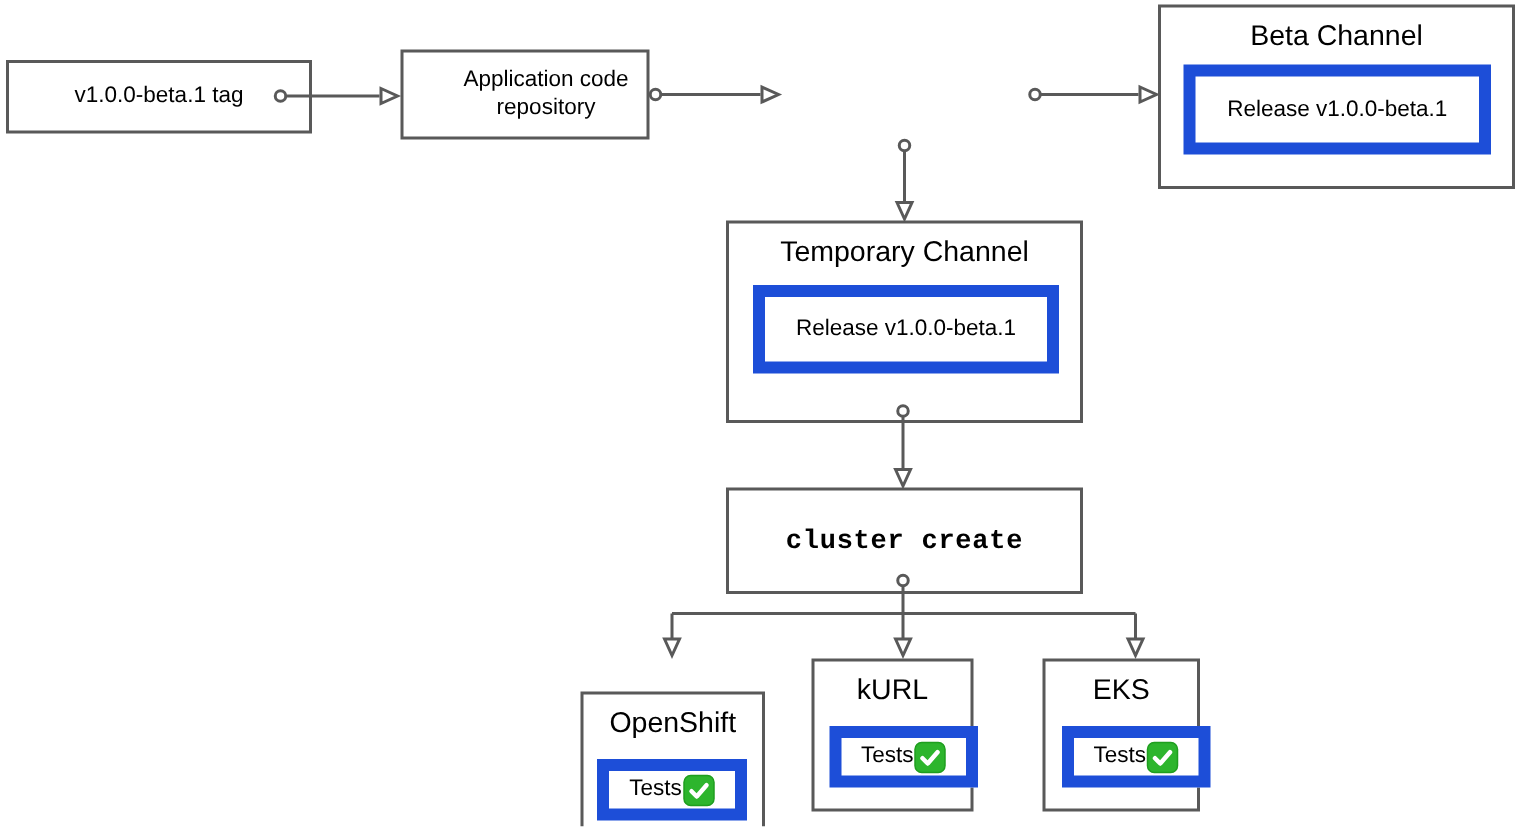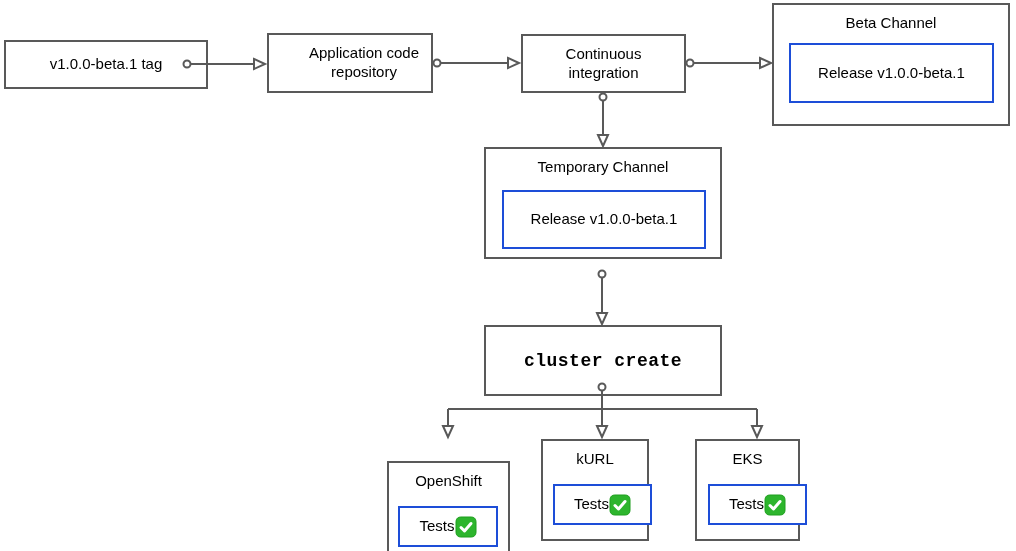--- a/index.html
+++ b/index.html
@@ -29,28 +29,28 @@
     line-height: 1.25;
     white-space: pre-line;
   }
   .container-box {
     position: absolute;
     background: #ffffff;
     border: 2px solid #595959;
     text-align: center;
   }
   .container-title {
-    font-size: 15px;
+    font-size: 19px;
     margin-top: 9px;
     line-height: 1.2;
   }
   .inner-box {
     position: absolute;
     background: #ffffff;
-    border: 2px solid #1d4ed8;
+    border: 8px solid #1d4ed8;
     display: flex;
     align-items: center;
     justify-content: center;
     text-align: center;
   }
   .mono-label {
     font-family: "Liberation Mono", "DejaVu Sans Mono", monospace;
     font-weight: bold;
     font-size: 18px;
     letter-spacing: 0.5px;
@@ -79,33 +79,29 @@
 
   <div class="box" style="left:4px; top:40px; width:204px; height:49px;">
     <span class="node-label">v1.0.0-beta.1 tag</span>
   </div>
 
   <div class="box" style="left:267px; top:33px; width:166px; height:60px;padding-left:28px;">
     <span class="node-label">Application code
 repository</span>
   </div>
 
-  <div class="box" style="left:521px; top:34px; width:165px; height:59px;">
-    <span class="node-label">Continuous
-integration</span>
-  </div>
 
   <div class="container-box" style="left:772px; top:3px; width:238px; height:123px;">
     <div class="container-title">Beta Channel</div>
     <div class="inner-box" style="left:15px; top:38px; width:205px; height:60px;">
       <span class="node-label">Release v1.0.0-beta.1</span>
     </div>
   </div>
 
-  <div class="container-box" style="left:484px; top:147px; width:238px; height:112px;">
+  <div class="container-box" style="left:484px; top:147px; width:238px; height:135px;">
     <div class="container-title">Temporary Channel</div>
     <div class="inner-box" style="left:16px; top:41px; width:204px; height:59px;">
       <span class="node-label">Release v1.0.0-beta.1</span>
     </div>
   </div>
 
   <div class="box" style="left:484px; top:325px; width:238px; height:71px;">
     <span class="mono-label">cluster create</span>
   </div>
 

